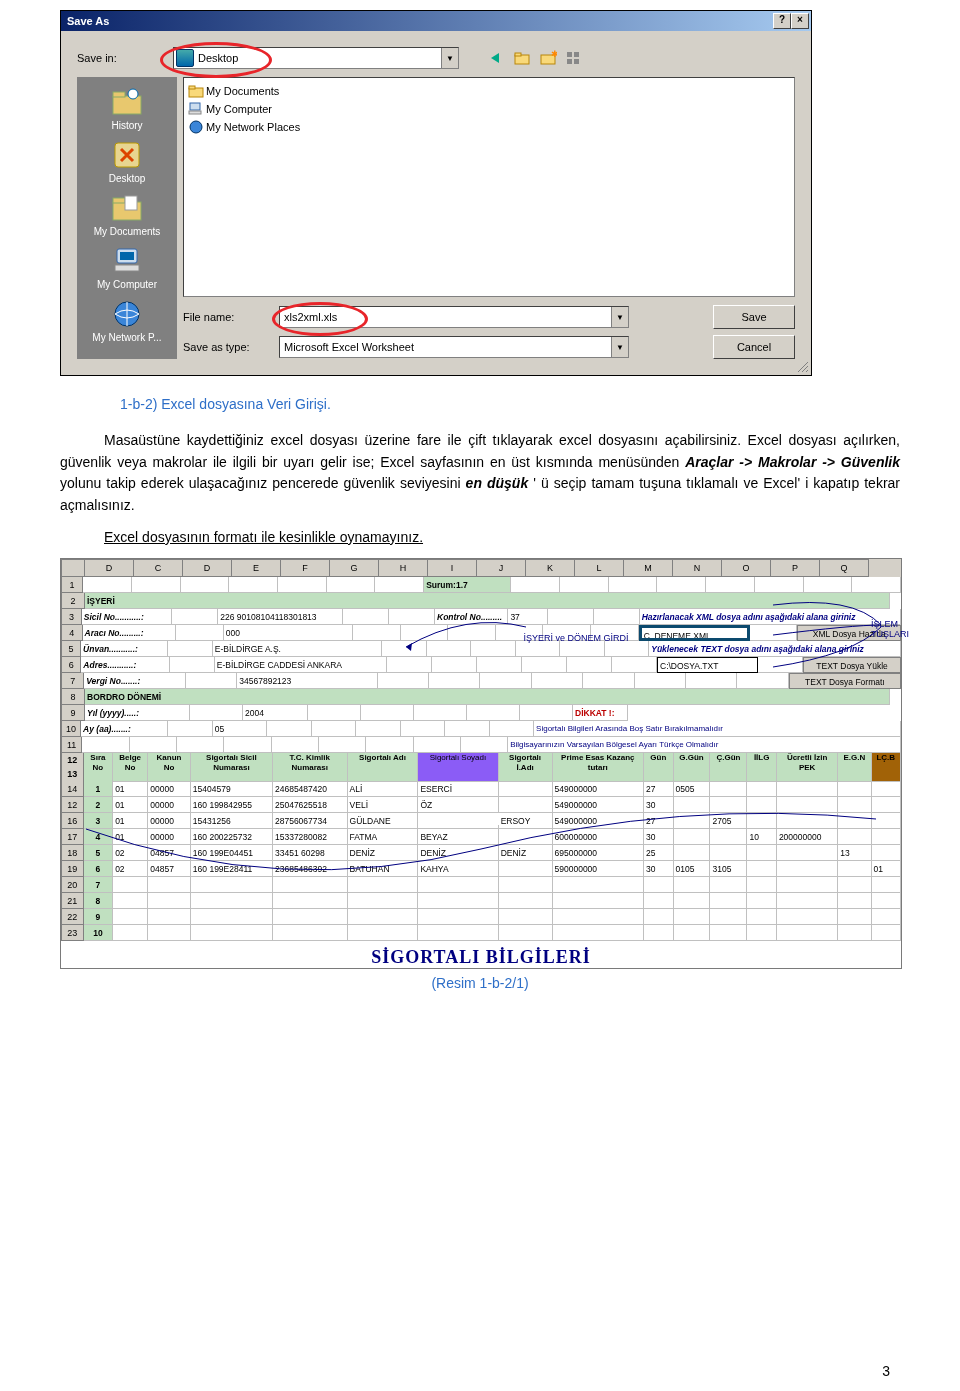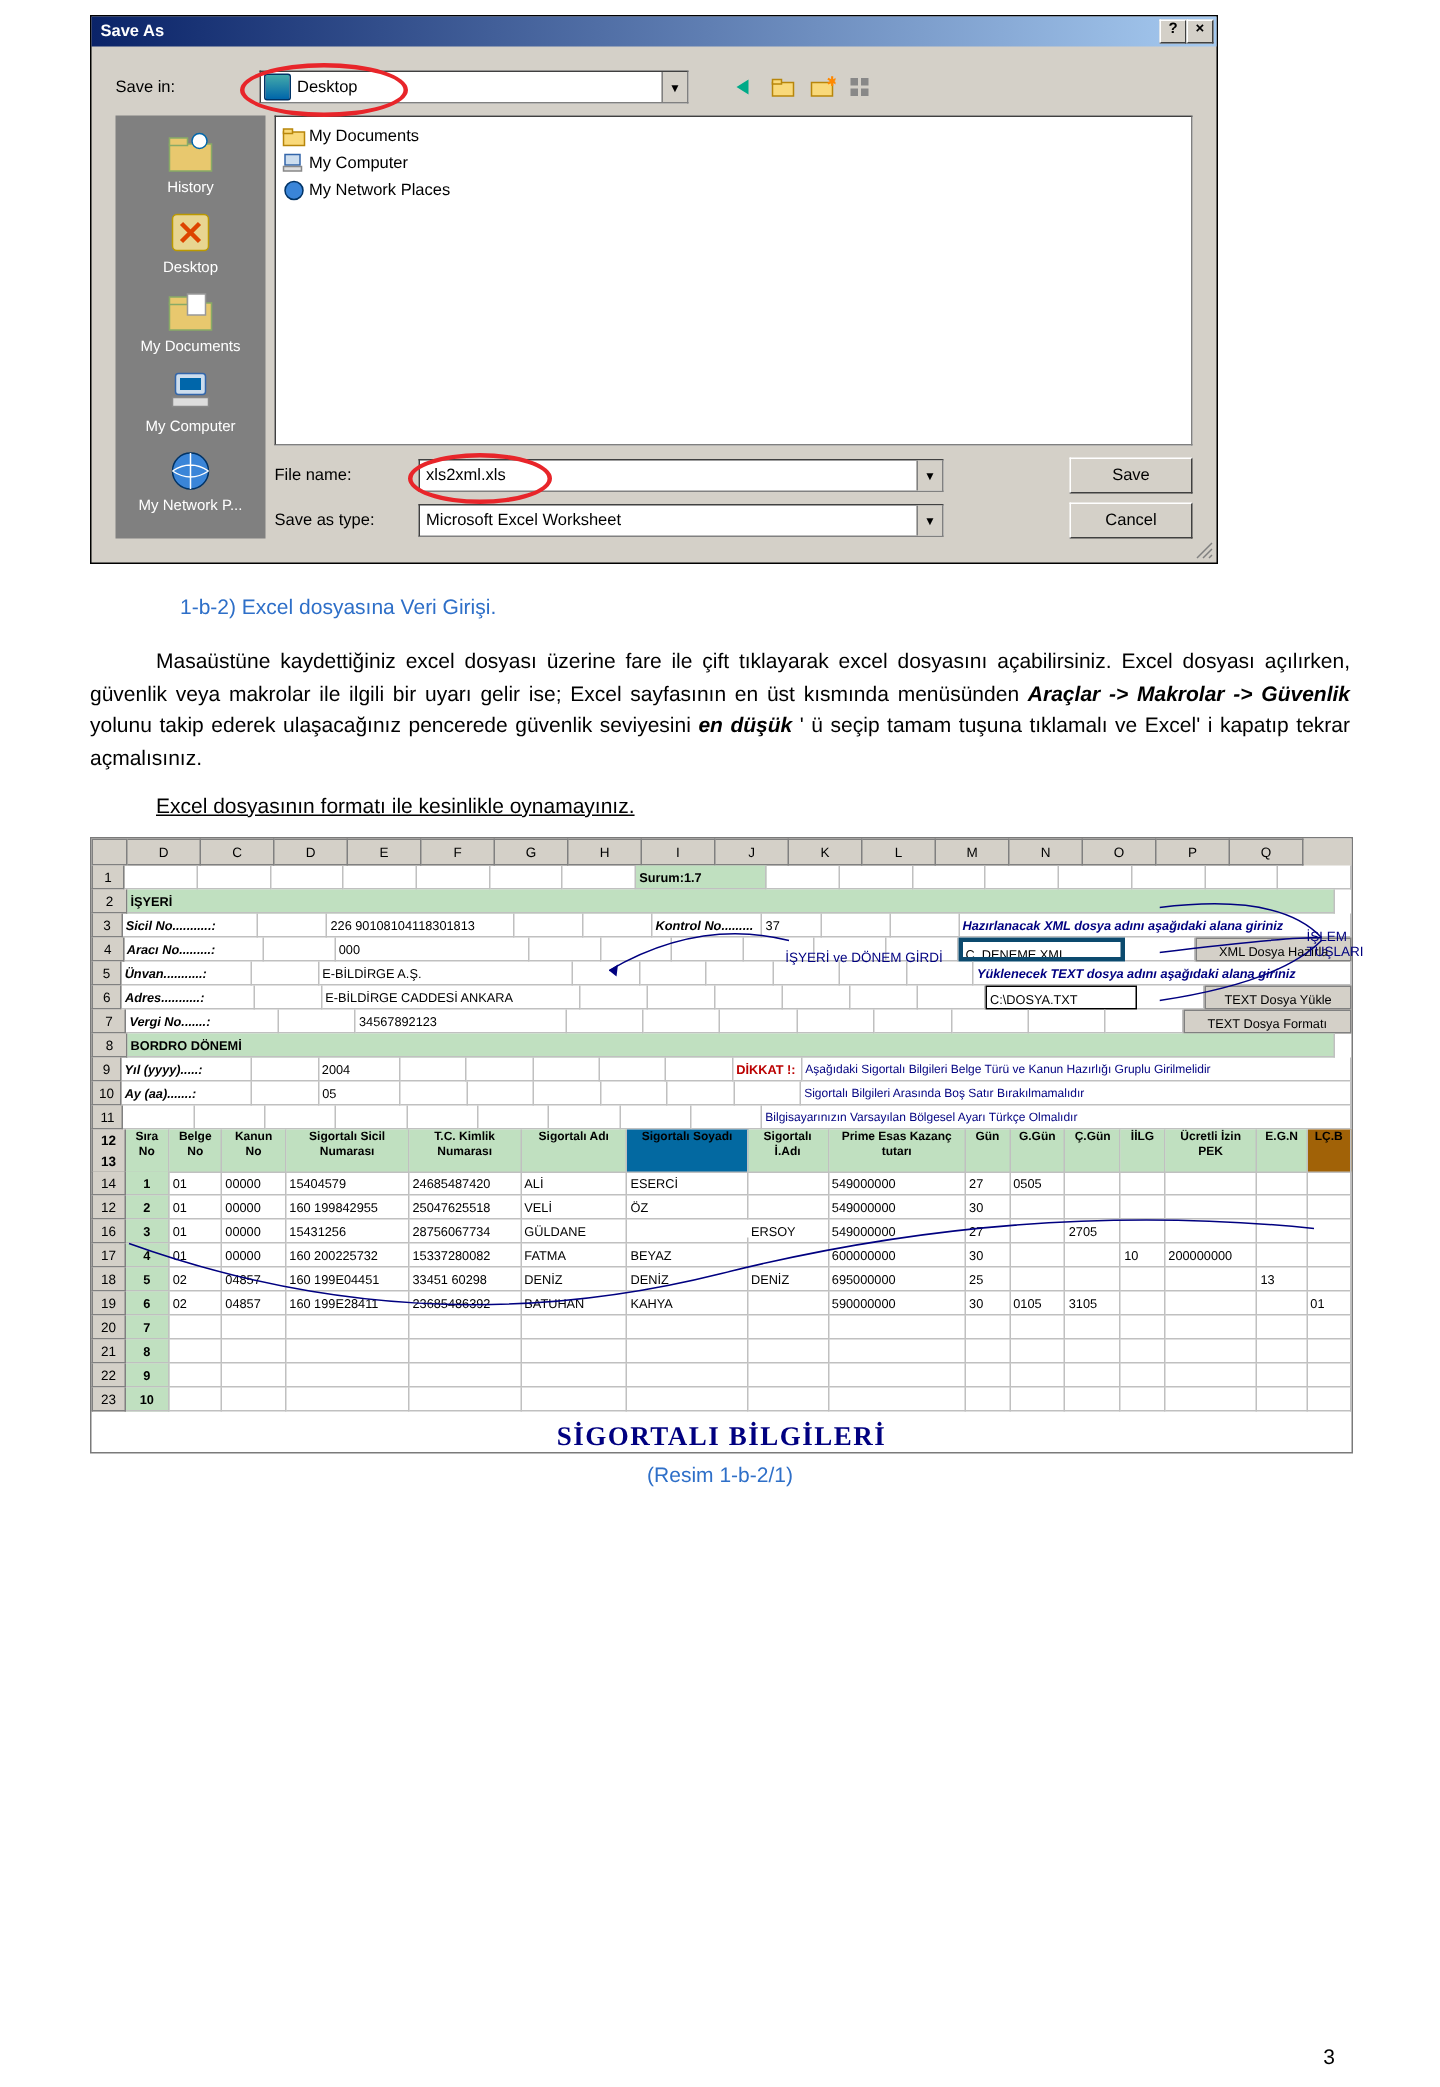--- a/index.html
+++ b/index.html
@@ -328,21 +328,20 @@
           <div class="rh">9</div>
           <div class="c" style="width: 100px;;font-style:italic;font-weight:bold">Yıl (yyyy).....:</div>
           <div class="c" style="width: 48px;"></div>
           <div class="c" style="width: 60px;">2004</div>
           <div class="c" style="width: 48px;"></div>
           <div class="c" style="width: 48px;"></div>
           <div class="c" style="width: 48px;"></div>
           <div class="c" style="width: 48px;"></div>
           <div class="c" style="width: 48px;"></div>
           <div class="c" style="width: 50px;;color:#b00;font-weight:bold">DİKKAT !:</div>
-          <div class="c" style="width: 440px;;color:#000080;font-size:8px">Aşağıdaki Sigortalı Bilgileri Belge Türü ve Kanun Hazırlığı Gruplu Girilmelidir</div>
         </div>
         <div class="exc-row">
           <div class="rh">10</div>
           <div class="c" style="width: 100px;;font-style:italic;font-weight:bold">Ay (aa).......:</div>
           <div class="c" style="width: 48px;"></div>
           <div class="c" style="width: 60px;">05</div>
           <div class="c" style="width: 48px;"></div>
           <div class="c" style="width: 48px;"></div>
           <div class="c" style="width: 48px;"></div>
           <div class="c" style="width: 48px;"></div>
@@ -364,21 +363,21 @@
           <div class="c" style="width: 440px;;color:#000080;font-size:8px">Bilgisayarınızın Varsayılan Bölgesel Ayarı Türkçe Olmalıdır</div>
         </div>
         <div class="exc-row" style="height: 28px;">
           <div class="rh" style="height: 28px; line-height: 14px; font-weight: bold;">12<br>13</div>
           <div class="c" style="width: 26px; background: rgb(192, 224, 192); font-weight: bold; font-size: 8px; line-height: 10px; height: 28px; white-space: normal; text-align: center;">Sıra No</div>
           <div class="c" style="width: 32px; background: rgb(192, 224, 192); font-weight: bold; font-size: 8px; line-height: 10px; height: 28px; white-space: normal; text-align: center;">Belge No</div>
           <div class="c" style="width: 40px; background: rgb(192, 224, 192); font-weight: bold; font-size: 8px; line-height: 10px; height: 28px; white-space: normal; text-align: center;">Kanun No</div>
           <div class="c" style="width: 82px; background: rgb(192, 224, 192); font-weight: bold; font-size: 8px; line-height: 10px; height: 28px; white-space: normal; text-align: center;">Sigortalı Sicil Numarası</div>
           <div class="c" style="width: 74px; background: rgb(192, 224, 192); font-weight: bold; font-size: 8px; line-height: 10px; height: 28px; white-space: normal; text-align: center;">T.C. Kimlik Numarası</div>
           <div class="c" style="width: 70px; background: rgb(192, 224, 192); font-weight: bold; font-size: 8px; line-height: 10px; height: 28px; white-space: normal; text-align: center;">Sigortalı Adı</div>
-          <div class="c" style="width: 80px; background: #0369a1; font-weight: bold; font-size: 8px; line-height: 10px; height: 28px; white-space: normal; text-align: center;">Sigortalı Soyadı</div>
+          <div class="c" style="width: 80px; background: #8b5cf6; font-weight: normal; font-size: 8px; line-height: 10px; height: 28px; white-space: normal; text-align: center;">Sigortalı Soyadı</div>
           <div class="c" style="width: 52px; background: rgb(192, 224, 192); font-weight: bold; font-size: 8px; line-height: 10px; height: 28px; white-space: normal; text-align: center;">Sigortalı İ.Adı</div>
           <div class="c" style="width: 92px; background: rgb(192, 224, 192); font-weight: bold; font-size: 8px; line-height: 10px; height: 28px; white-space: normal; text-align: center;">Prime Esas Kazanç tutarı</div>
           <div class="c" style="width: 26px; background: rgb(192, 224, 192); font-weight: bold; font-size: 8px; line-height: 10px; height: 28px; white-space: normal; text-align: center;">Gün</div>
           <div class="c" style="width: 34px; background: rgb(192, 224, 192); font-weight: bold; font-size: 8px; line-height: 10px; height: 28px; white-space: normal; text-align: center;">G.Gün</div>
           <div class="c" style="width: 34px; background: rgb(192, 224, 192); font-weight: bold; font-size: 8px; line-height: 10px; height: 28px; white-space: normal; text-align: center;">Ç.Gün</div>
           <div class="c" style="width: 26px; background: rgb(192, 224, 192); font-weight: bold; font-size: 8px; line-height: 10px; height: 28px; white-space: normal; text-align: center;">İİLG</div>
           <div class="c" style="width: 60px; background: rgb(192, 224, 192); font-weight: bold; font-size: 8px; line-height: 10px; height: 28px; white-space: normal; text-align: center;">Ücretli İzin PEK</div>
           <div class="c" style="width: 30px; background: rgb(192, 224, 192); font-weight: bold; font-size: 8px; line-height: 10px; height: 28px; white-space: normal; text-align: center;">E.G.N</div>
           <div class="c" style="width: 26px; background: #a16207; font-weight: bold; font-size: 8px; line-height: 10px; height: 28px; white-space: normal; text-align: center;">LÇ.B</div>
         </div>

